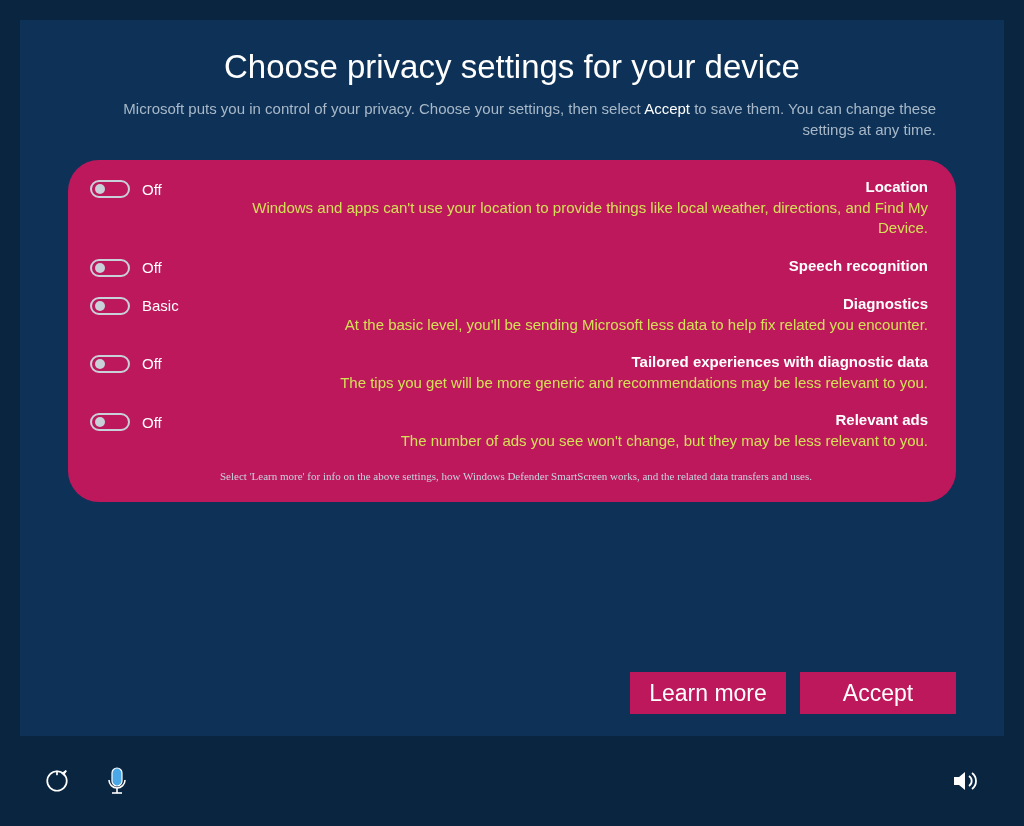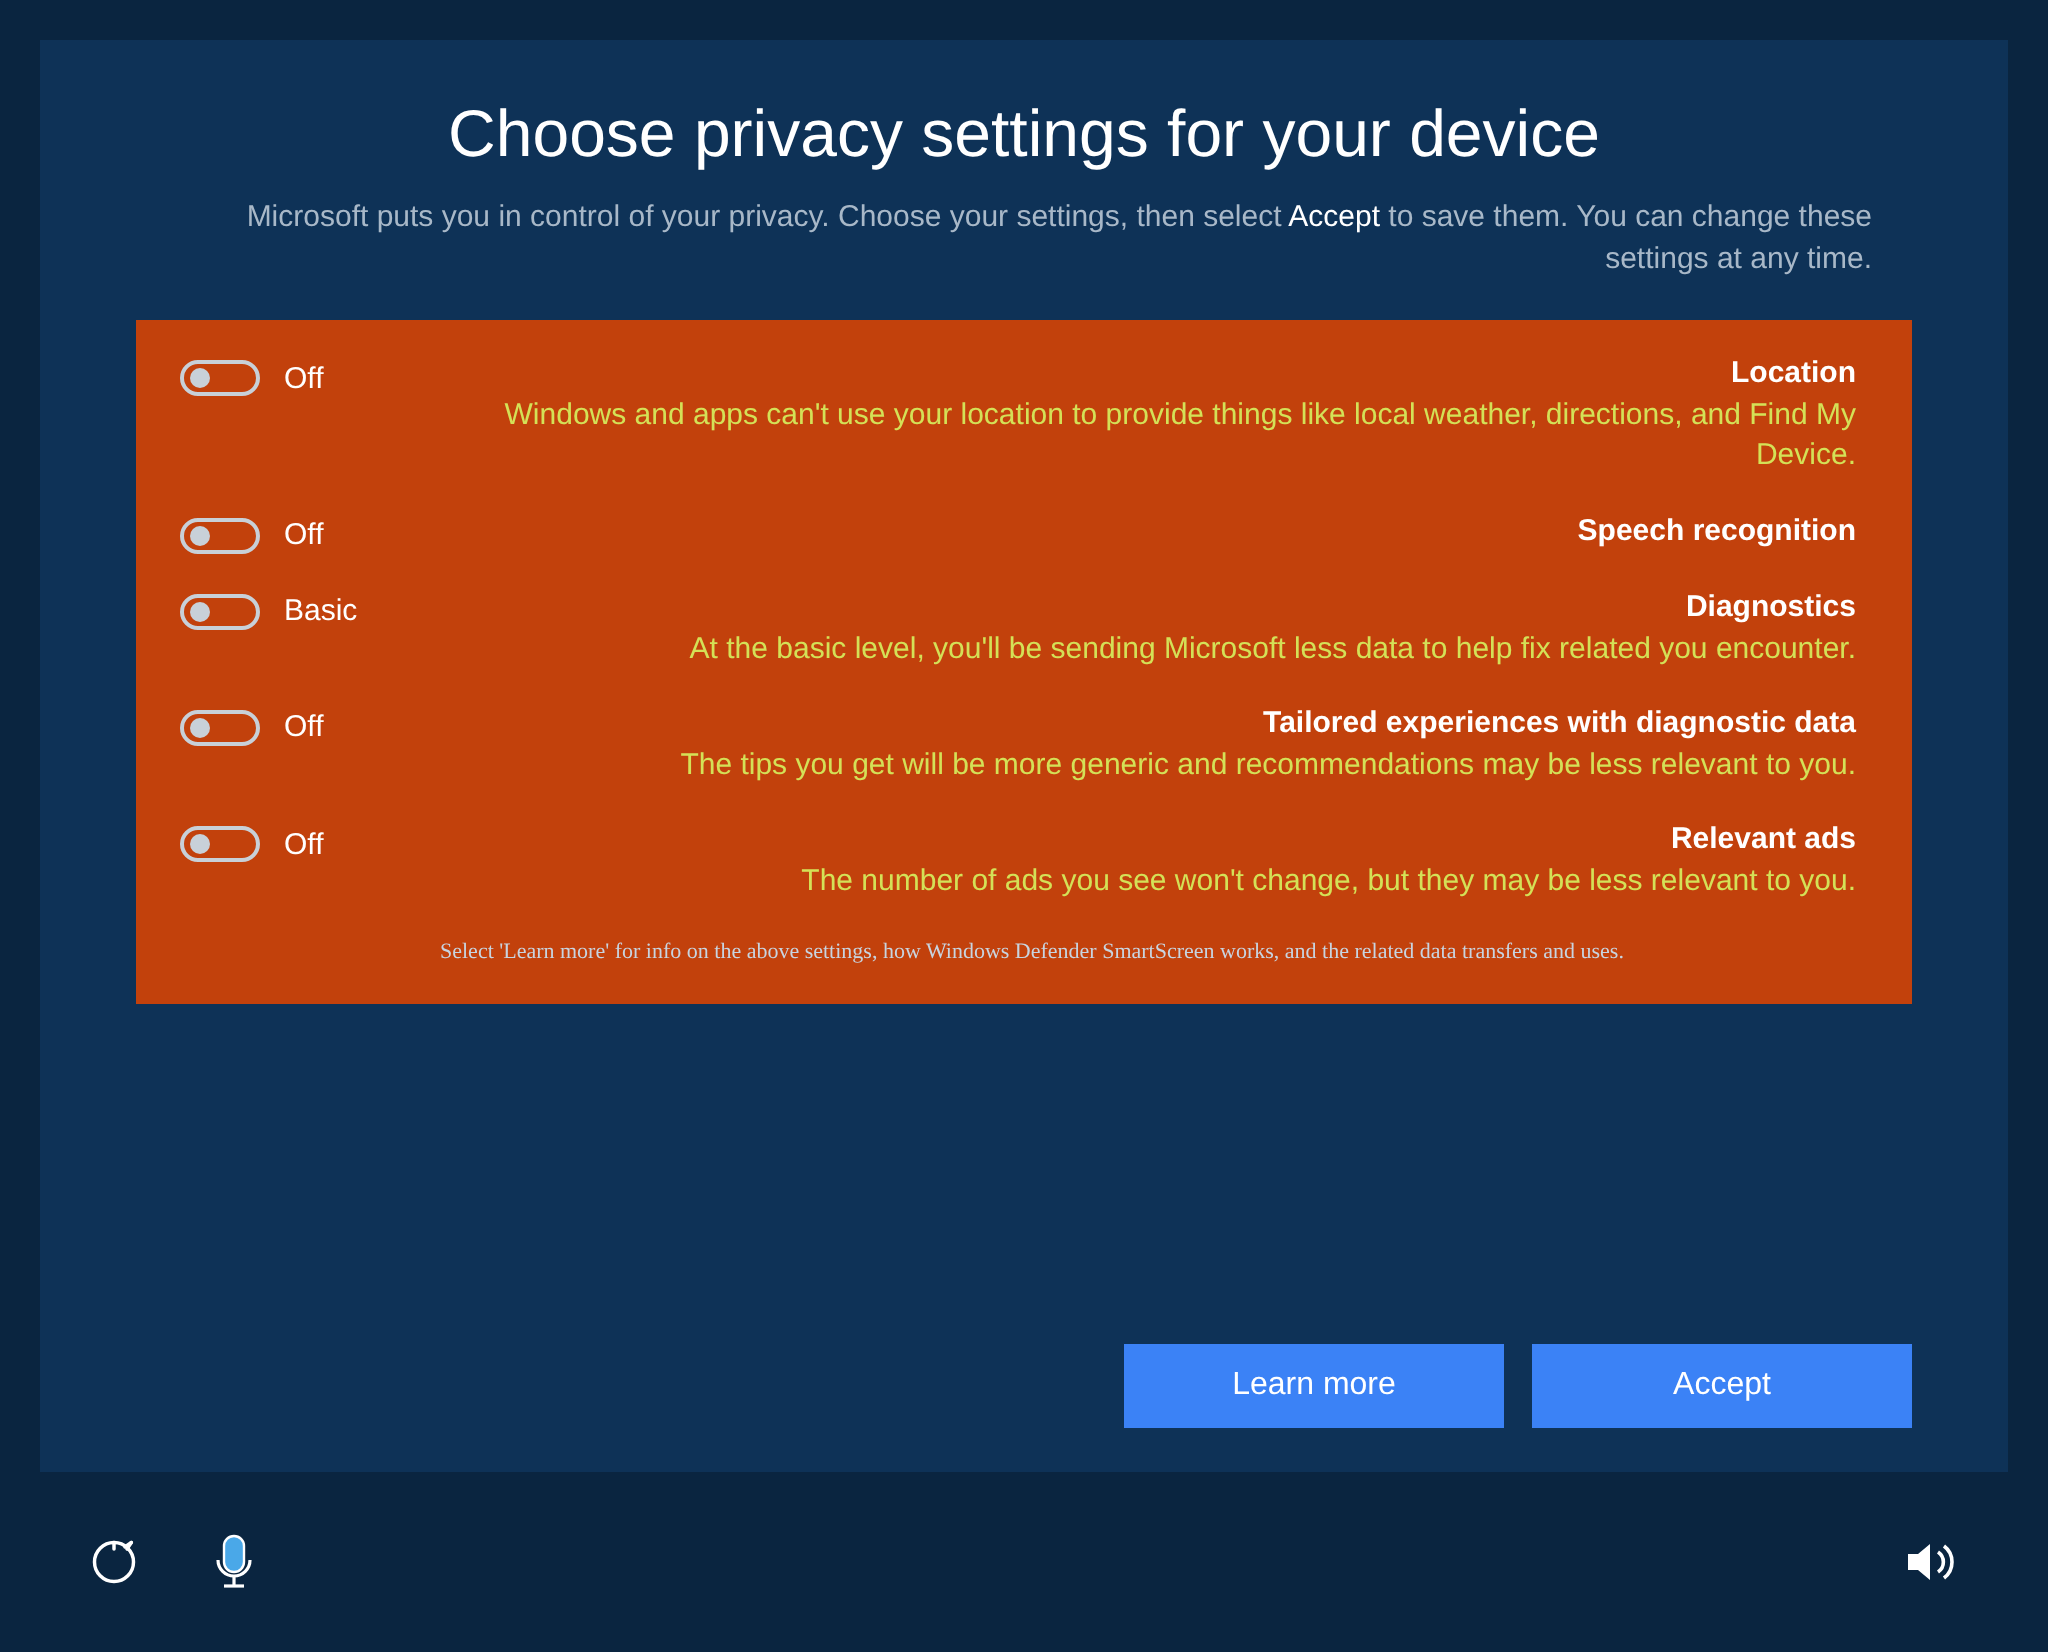--- a/index.html
+++ b/index.html
@@ -34,23 +34,24 @@
       font-size: 15px;
       font-weight: 400;
       text-align: right;
       color: #a8b8c8;
       line-height: 1.4;
       margin-bottom: 20px;
       padding: 0 20px;
     }
     .subtitle .strong { color: #fff; }
     .settings-box {
-      background: #c2410c;
+      background: #be185d;
       padding: 18px 28px 18px 22px;
       flex: 0 0 auto;
+      border-radius: 31px;
     }
     .setting-row {
       display: flex;
       align-items: flex-start;
       margin-bottom: 18px;
     }
     .setting-row:last-of-type { margin-bottom: 10px; }
     .toggle-col {
       display: flex;
       align-items: center;
@@ -103,26 +104,26 @@
       font-family: Liberation Serif, serif;
     }
     .button-row {
       position: absolute;
       bottom: 22px;
       right: 48px;
       display: flex;
       gap: 14px;
     }
     .btn {
-      width: 190px;
+      width: 156px;
       height: 42px;
-      background: #3b82f6;
+      background: #be185d;
       color: #fff;
       border: none;
-      font-size: 16px;
+      font-size: 23px;
       font-family: inherit;
       cursor: pointer;
       display: flex;
       align-items: center;
       justify-content: center;
     }
     .bottom-bar {
       position: absolute;
       bottom: 0;
       left: 0;

